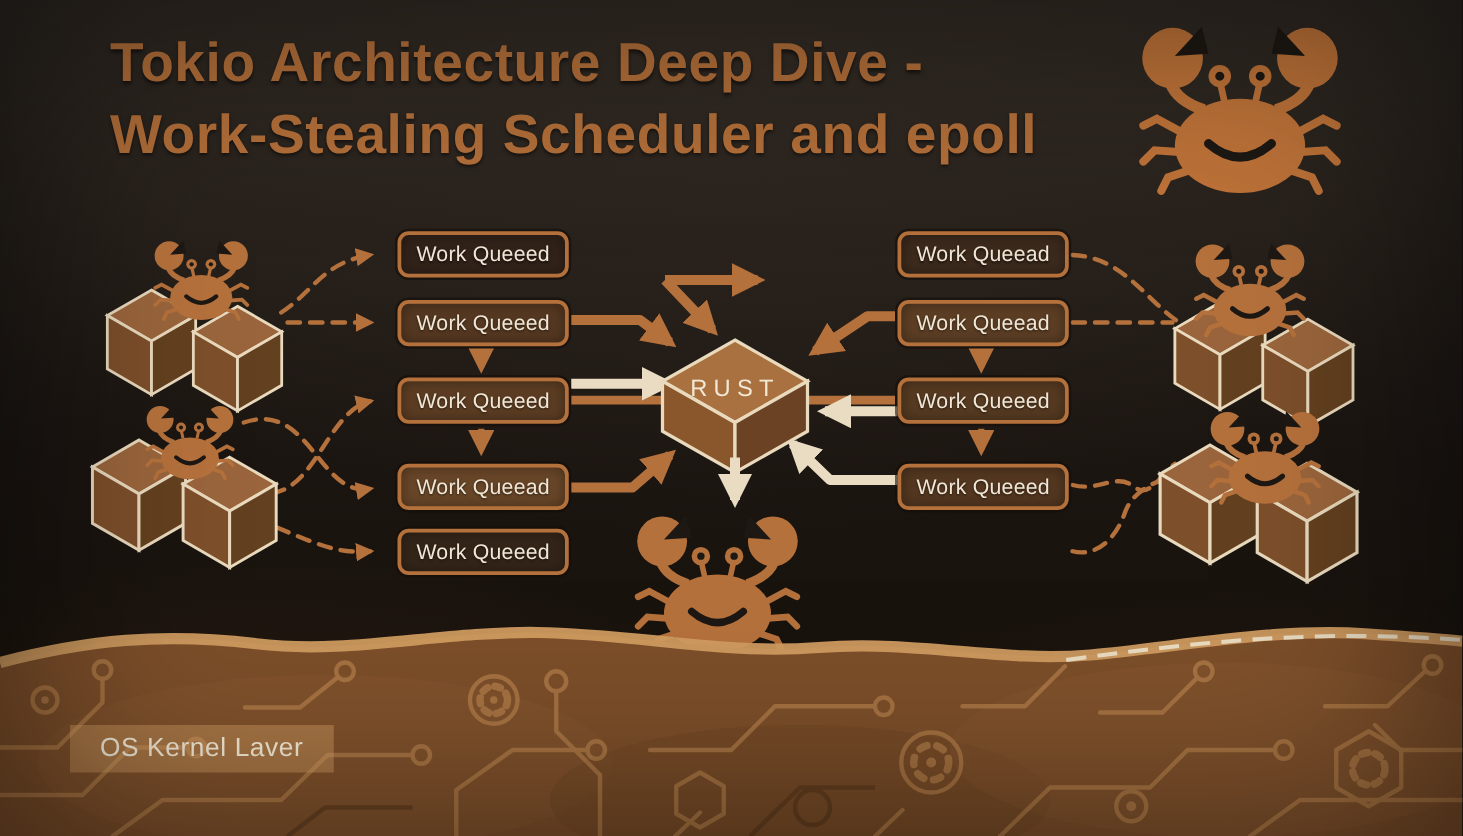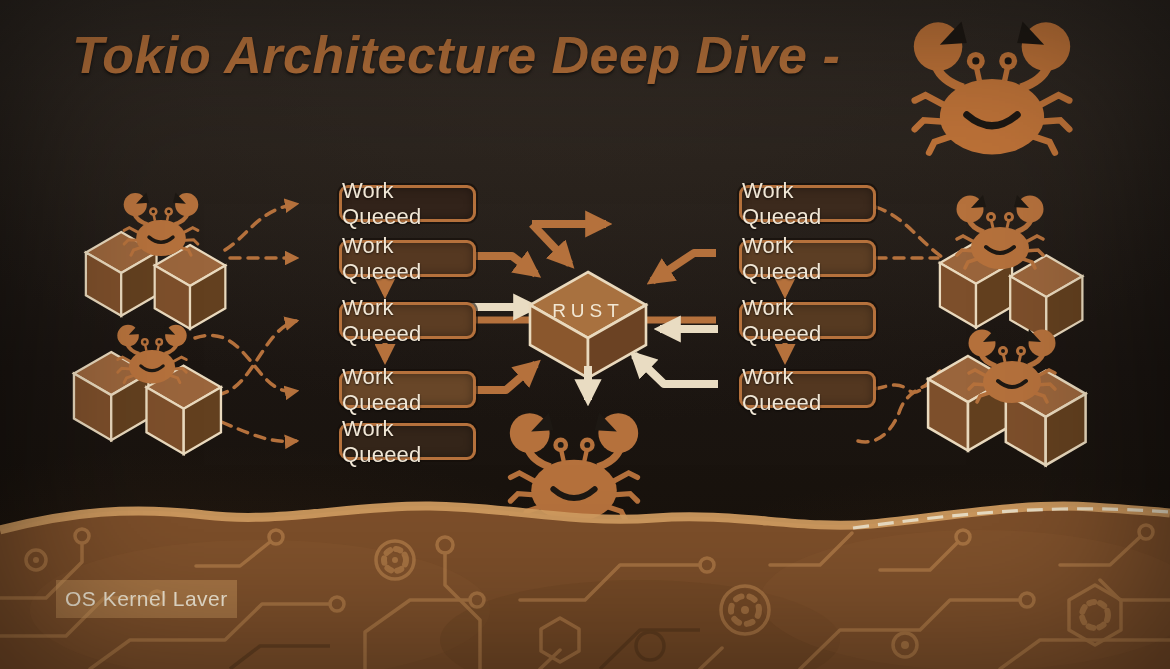--- a/index.html
+++ b/index.html
@@ -8,37 +8,35 @@
     font-family:"Liberation Sans",sans-serif;
     background:
       radial-gradient(900px 500px at 18% 115%, rgba(124,76,38,.28), transparent 65%),
       radial-gradient(800px 420px at 85% 108%, rgba(110,66,32,.22), transparent 60%),
       radial-gradient(1200px 700px at 50% -10%, rgba(64,54,45,.5), transparent 70%),
       linear-gradient(180deg,#2b2520 0%,#241e19 25%,#1b1511 55%,#161009 100%);
   }
   .vignette{position:absolute;inset:0;box-shadow:inset 0 0 170px rgba(0,0,0,.55);pointer-events:none;z-index:6;}
   svg.layer{position:absolute;left:0;top:0;z-index:2;}
   .title{
-    position:absolute;left:72px;top:22px;z-index:4;
-    font-size:52px;font-weight:bold;color:#b16e39;line-height:1.3;letter-spacing:.5px;
+    position:absolute;left:88px;top:22px;z-index:4;
+    font-size:44px;font-weight:bold;color:#b16e39;line-height:1.3;letter-spacing:.5px;
     text-shadow:0 2px 3px rgba(0,0,0,.55);
-    font-style:italic;
   }
   .qbox{
     position:absolute;width:137px;height:37px;z-index:4;box-sizing:border-box;
     border:3px solid #b5713c;border-radius:9px;
     display:flex;align-items:center;justify-content:center;
-    color:#f1e7d6;font-size:22px;letter-spacing:.2px;
+    color:#f1e7d6;font-size:17px;letter-spacing:.2px;
     box-shadow:0 0 0 2px rgba(20,14,9,.6), inset 0 0 10px rgba(0,0,0,.35);
     text-shadow:0 1px 2px rgba(0,0,0,.6);
-    margin-left:21px;
   }
   .kernel{
     position:absolute;left:56px;top:580px;z-index:5;
-    padding:7px 9px;background:rgba(219,166,106,.42);
+    padding:7px 24px;background:rgba(219,166,106,.42);
     color:#f6ecd8;font-size:21px;letter-spacing:.5px;
   }
 </style>
 </head>
 <body>
 
 <div class="stage" style="--crabbg:#1d1813;">
 
   <svg class="layer" width="1170" height="669" viewBox="0 0 1170 669">
     <defs>
@@ -202,20 +200,21 @@
         <path d="M600,669 L640,630 L700,630"></path>
         <circle cx="650" cy="646" r="14"></circle>
         <path d="M230,669 L260,646 L330,646"></path>
       </g>
       <path d="M853,528 C920,519 980,511 1060,509 C1100,508 1140,510 1170,512" fill="none" stroke="#e9dcc2" stroke-width="3.2" stroke-dasharray="16 9"></path>
     </g>
   </svg>
 
   <div class="title">
     <div>Tokio Architecture Deep Dive -</div>
+    <div>Work-Stealing Scheduler and epoll</div>
   </div>
 
   <div class="qbox" style="left:318px;top:185px;background:#32231a;">Work Queeed</div>
   <div class="qbox" style="left:318px;top:240px;background:#553821;">Work Queeed</div>
   <div class="qbox" style="left:318px;top:302px;background:#5c3d23;">Work Queeed</div>
   <div class="qbox" style="left:318px;top:371px;background:#684628;">Work Queead</div>
   <div class="qbox" style="left:318px;top:423px;background:#342519;">Work Queeed</div>
 
   <div class="qbox" style="left:718px;top:185px;background:#3c2a1d;">Work Queead</div>
   <div class="qbox" style="left:718px;top:240px;background:#5c3e24;">Work Queead</div>

